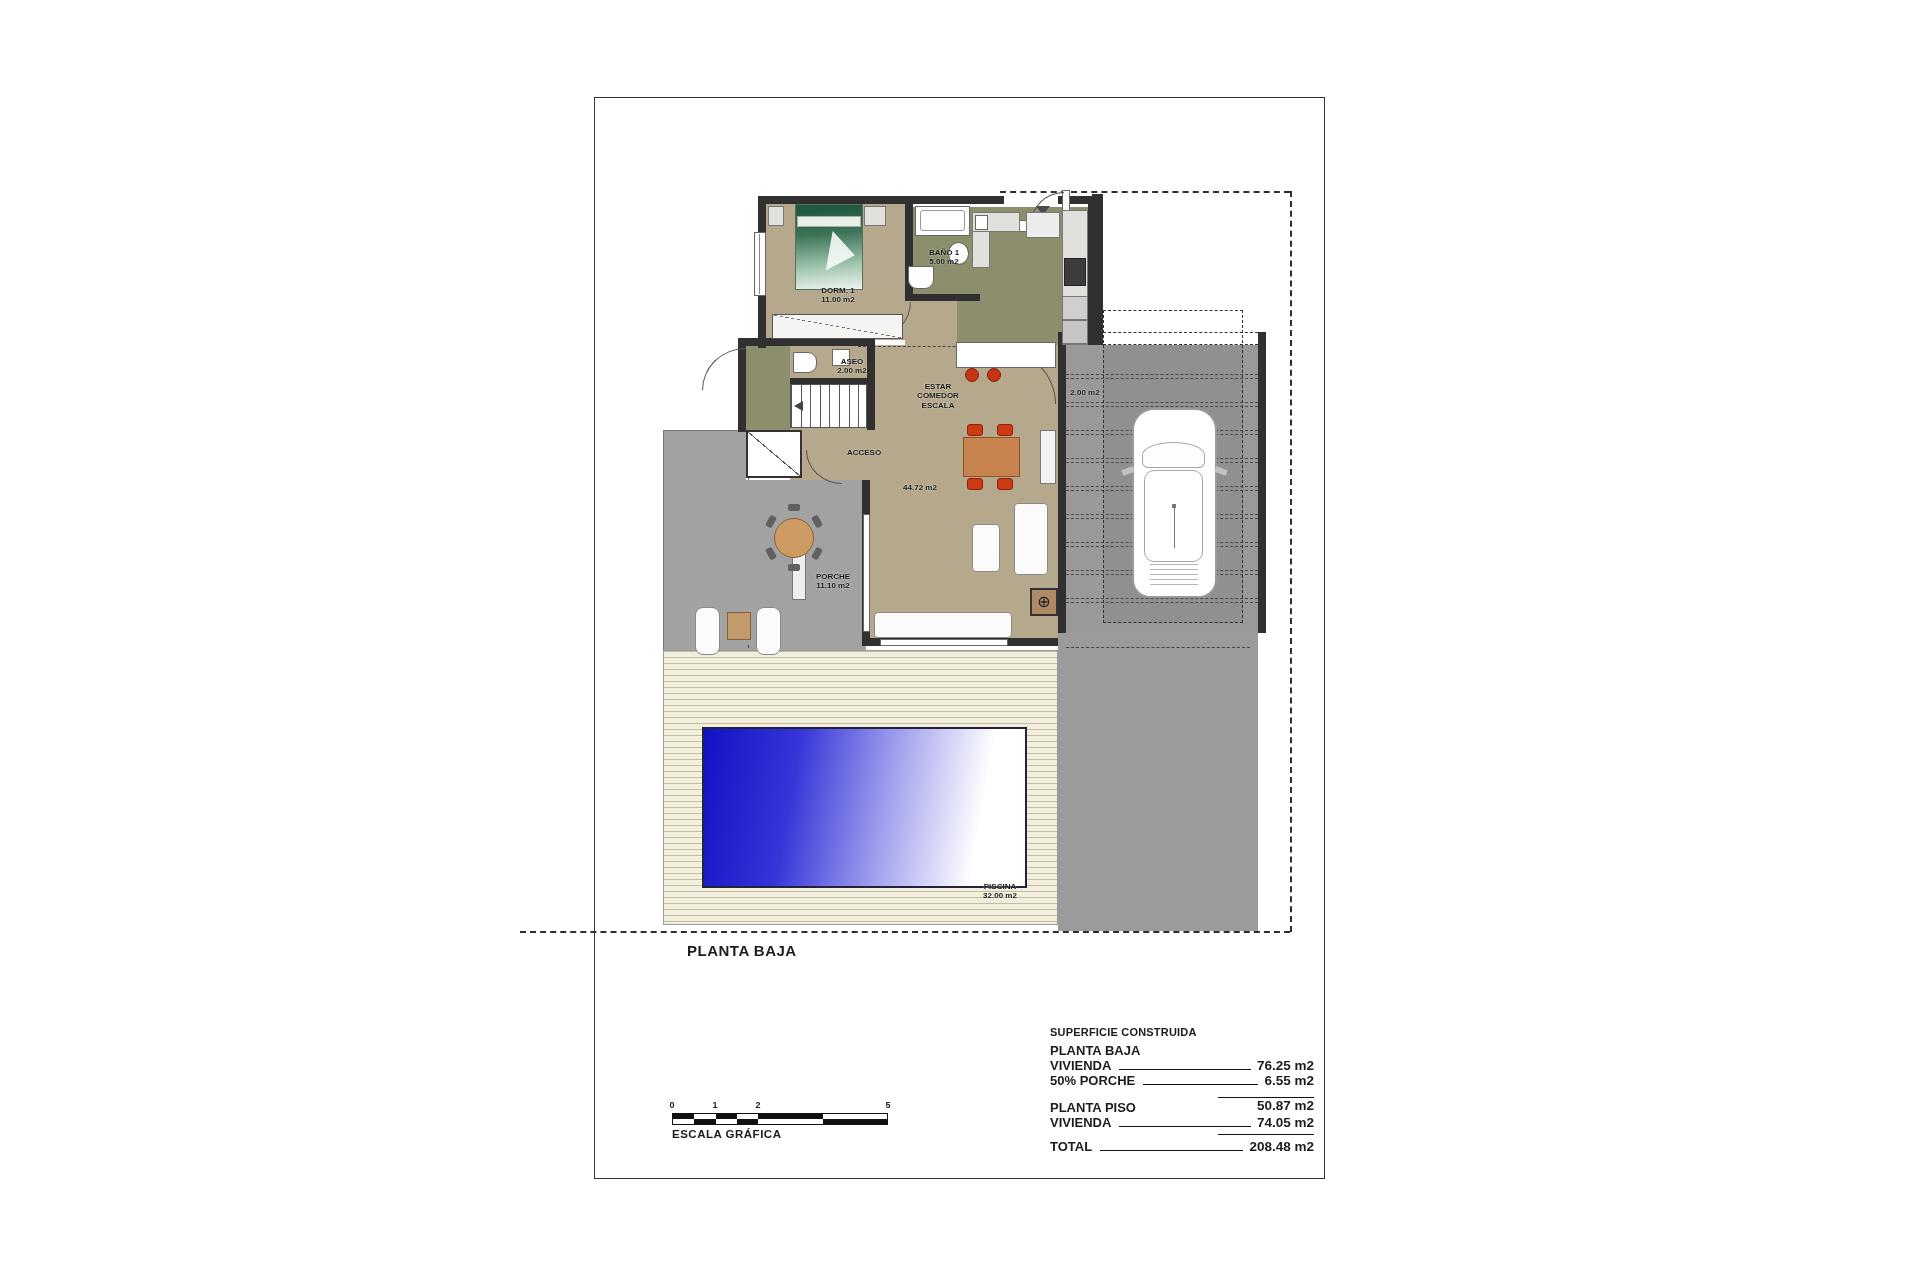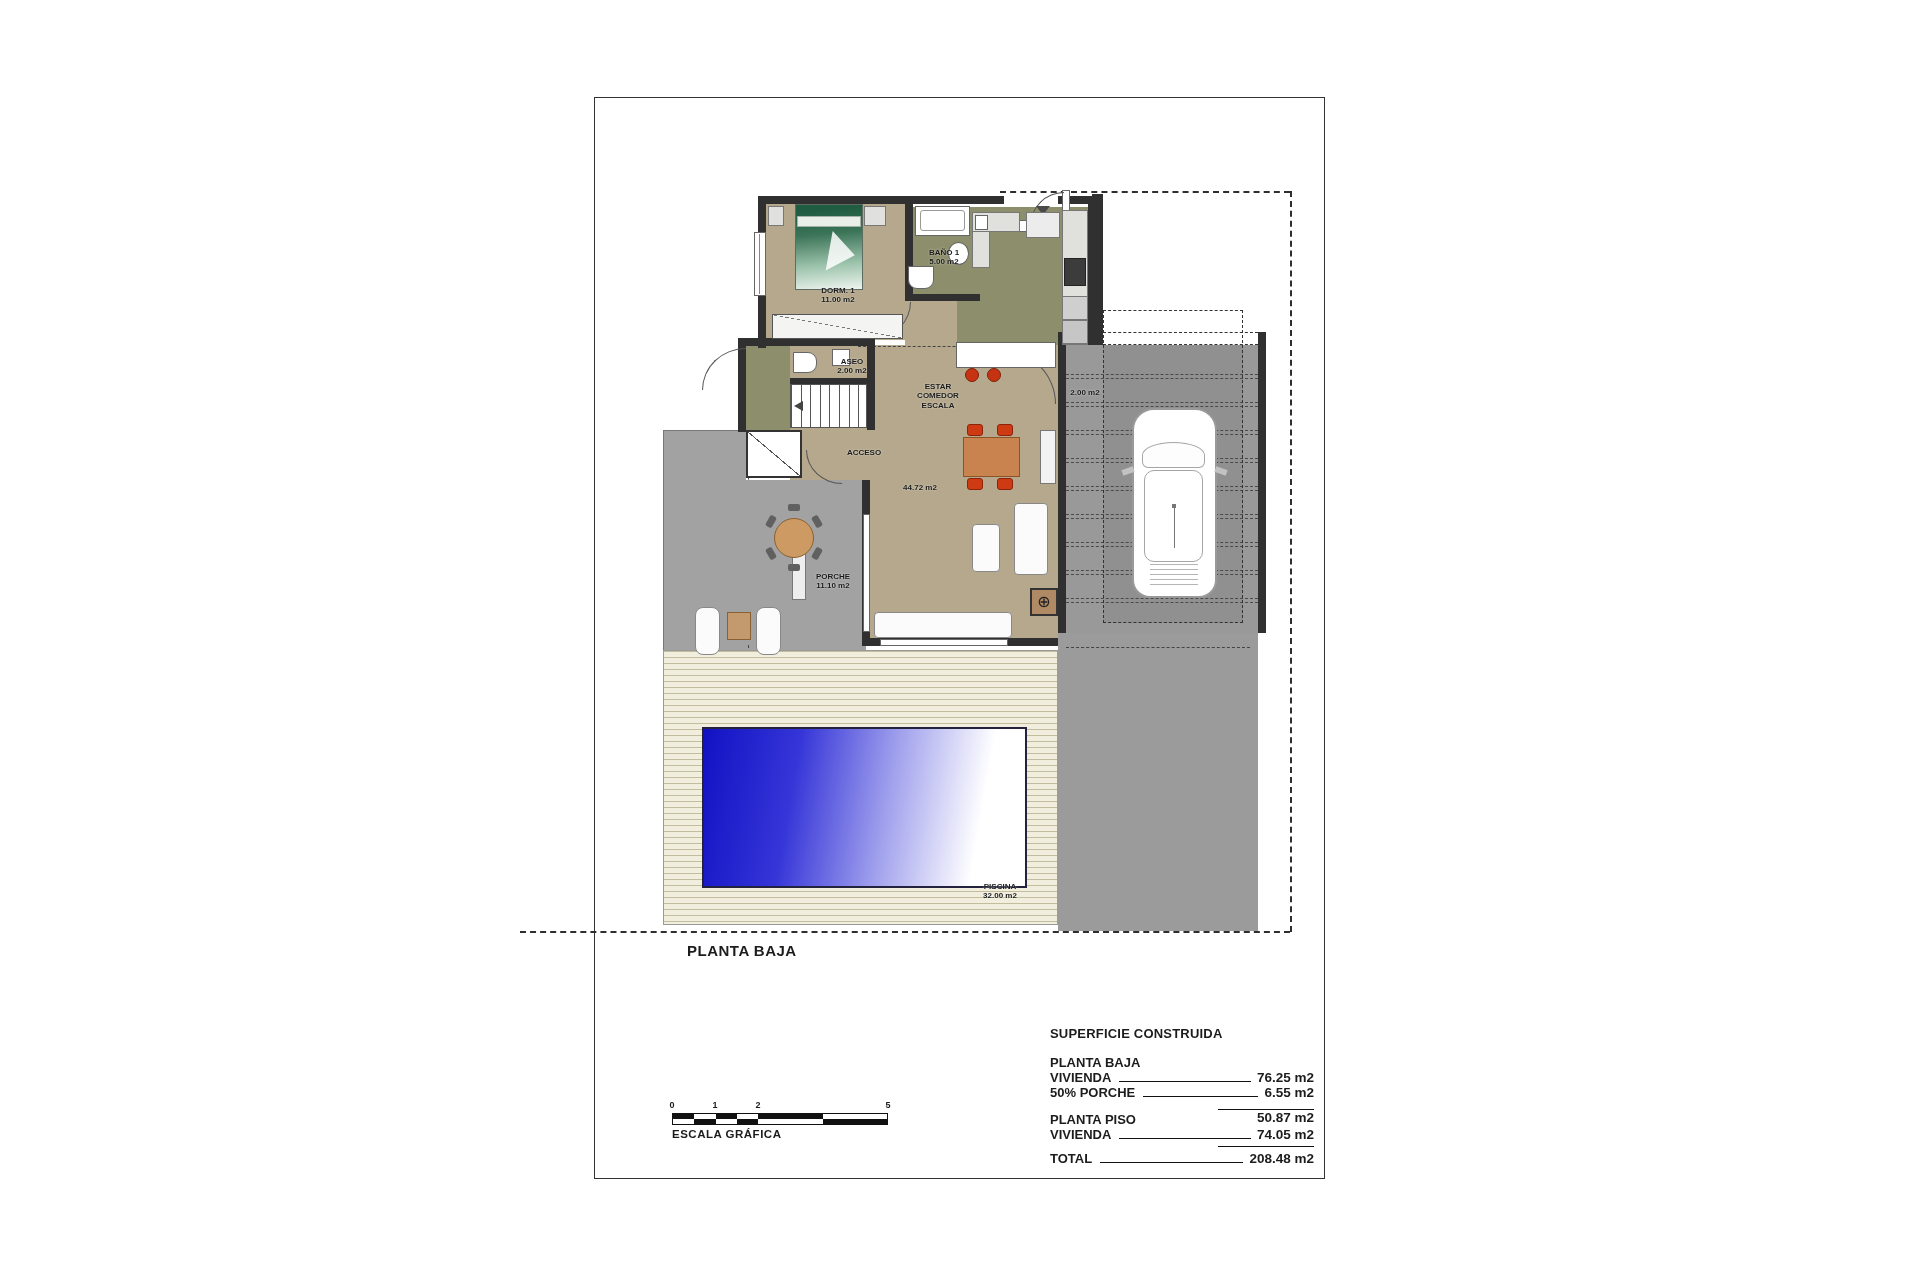--- a/index.html
+++ b/index.html
@@ -16,21 +16,21 @@
   .arcBR{border-bottom:1.3px solid #555;border-right:1.3px solid #555;border-bottom-right-radius:100%;}
   .dash-h{border-top:2px dashed #2e2e2e;}
   .dash-h-thin{border-top:1px dashed #444;}
   .dash-v{border-left:2px dashed #2e2e2e;}
   .joist{border-top:1px dashed #4a4a4a;border-bottom:1px dashed #4a4a4a;}
   .white-fix{background:#ffffff;border:1px solid #666;}
   .counter{background:#e0e0dd;border:1px solid #777;}
   .sofa{background:#fbfbfb;border:1px solid #888;border-radius:4px;}
   
   #areatable{width:264px;font-weight:700;}
-  .t-header{font-size:13px;margin-bottom:14px;letter-spacing:.2px;}
+  .t-header{font-size:11px;margin-bottom:5px;letter-spacing:.2px;}
   .t-sec{font-size:13px;}
   .t-row{display:flex;align-items:flex-end;font-size:13px;height:15px;}
   .t-leader{flex:1;border-bottom:1.3px solid #111;margin:0 6px 3px 8px;}
   .t-val{font-size:13.5px;white-space:nowrap;}
   .t-sum{width:96px;border-top:1.3px solid #111;margin-left:auto;}
   
   .sc-num{position:absolute;top:0;transform:translateX(-50%);font-size:9px;font-weight:700;}
   .sc-row{display:flex;height:5px;}
   .sc-row div{height:100%;}
   #planta-title{font-size:15px;font-weight:700;letter-spacing:.5px;}

